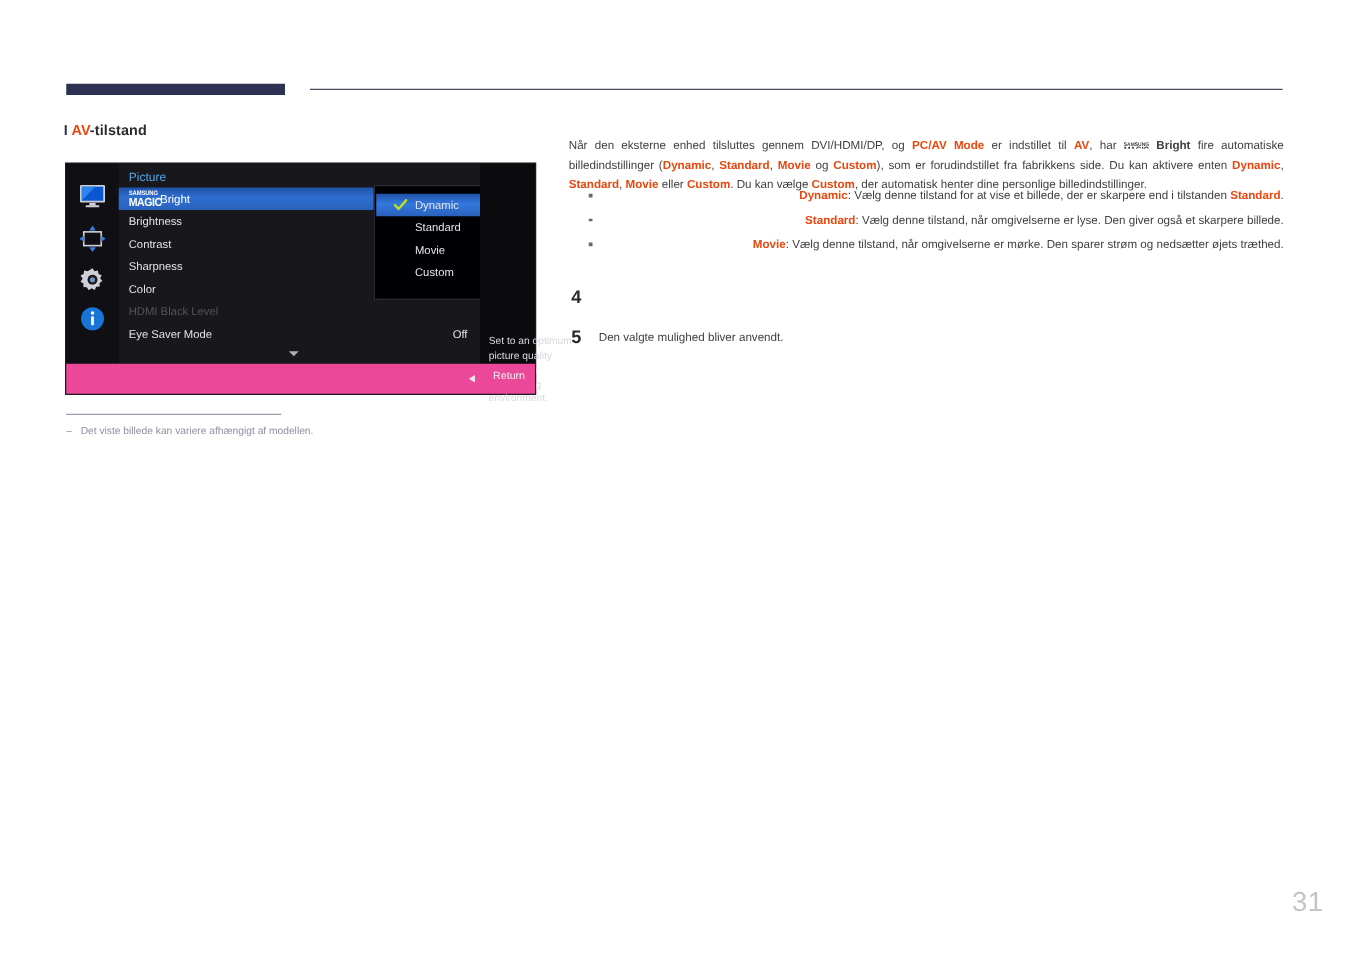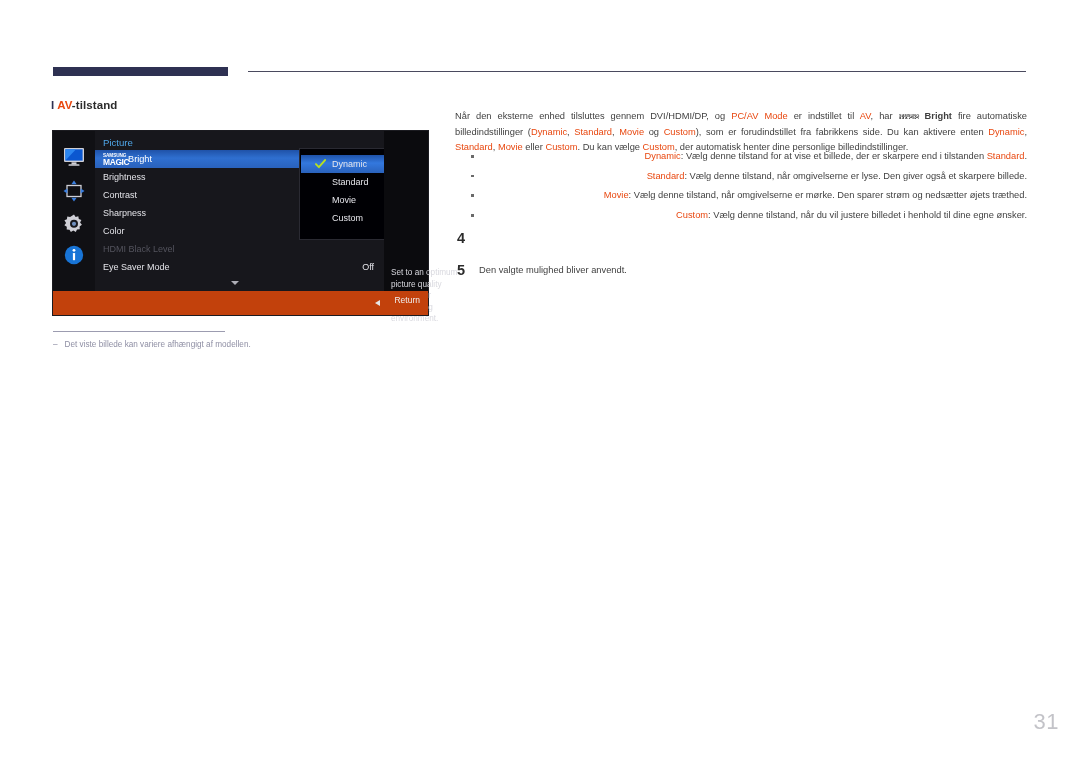--- a/index.html
+++ b/index.html
@@ -99,21 +99,21 @@
     line-height: 11.6px;
     color: #d9d9df;
     white-space: pre-line;
   }
   #osd-bottom {
     position: absolute;
     left: 0;
     top: 160px;
     width: 375px;
     height: 24px;
-    background: #c2410c;
+    background: #ec4899;
   }
   #osd-return-tri {
     position: absolute;
     right: 48px;
     top: 9px;
     width: 0; height: 0;
     border-top: 3.5px solid transparent;
     border-bottom: 3.5px solid transparent;
     border-right: 5px solid #e6e6e6;
   }
@@ -261,21 +261,21 @@
     left: 455px;
     top: 100px;
     width: 572px;
   }
   #intro-para {
     font-size: 9.3px;
     line-height: 15.2px;
     color: #3f3f3f;
     text-align: justify;
   }
-  .red { color: #e8470f; font-weight: normal; margin-top: 39px; }
+  .red { color: #e8470f; font-weight: bold; margin-top: 39px; }
   .magic-inline {
     display: inline-block;
     position: relative;
     width: 26px;
     height: 10px;
     vertical-align: baseline;
     overflow: hidden;
   }
   .magic-inline .s1 {
     position: absolute;
@@ -478,21 +478,20 @@
 <div id="right-col">
 
   <p id="intro-para">
     <span>Når den eksterne enhed tilsluttes gennem DVI/HDMI/DP, og </span><span class="red">PC/AV Mode</span><span> er indstillet til </span><span class="red">AV</span><span>, har </span><span class="magic-inline"><span class="s1">SAMSUNG</span><span class="s2">MAGIC</span></span><span style="font-weight:bold;">Bright</span><span> fire automatiske billedindstillinger (</span><span class="red">Dynamic</span><span>, </span><span class="red">Standard</span><span>, </span><span class="red">Movie</span><span> og </span><span class="red">Custom</span><span>), som er forudindstillet fra fabrikkens side. Du kan aktivere enten </span><span class="red">Dynamic</span><span>, </span><span class="red">Standard</span><span>, </span><span class="red">Movie</span><span> eller </span><span class="red">Custom</span><span>. Du kan vælge </span><span class="red">Custom</span><span>, der automatisk henter dine personlige billedindstillinger.</span>
   </p>
 
   <ul id="bullets">
       <li><span class="red">Dynamic</span><span>: </span><span>Vælg denne tilstand for at vise et billede, der er skarpere end i tilstanden </span><span class="red">Standard</span><span>.</span></li>
       <li><span class="red">Standard</span><span>: </span><span>Vælg denne tilstand, når omgivelserne er lyse. Den giver også et skarpere billede.</span></li>
       <li><span class="red">Movie</span><span>: </span><span>Vælg denne tilstand, når omgivelserne er mørke. Den sparer strøm og nedsætter øjets træthed.</span></li>
-      <li><span class="red">Custom</span><span>: </span><span>Vælg denne tilstand, når du vil justere billedet i henhold til dine egne ønsker.</span></li>
     </ul>
 
   <div id="steps">
       <div class="step">
         <span class="num">4</span>
       </div>
       <div class="step">
         <span class="num">5</span>
         <span class="txt">Den valgte mulighed bliver anvendt.</span>
       </div>

